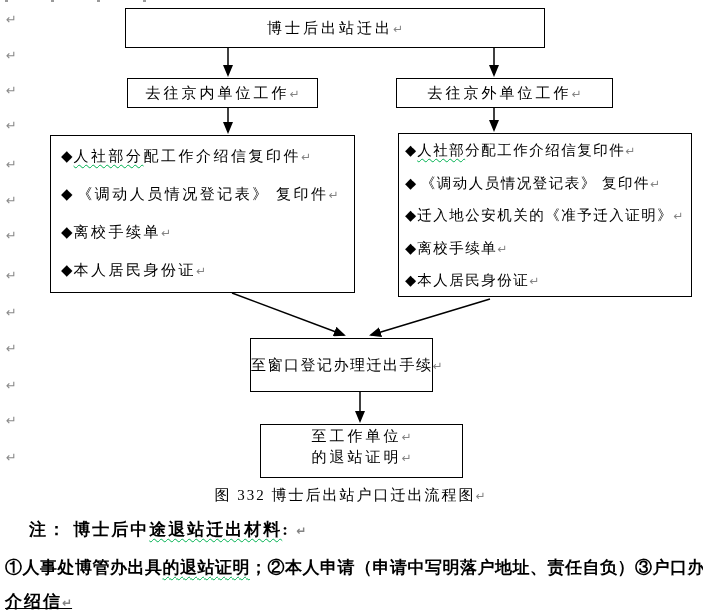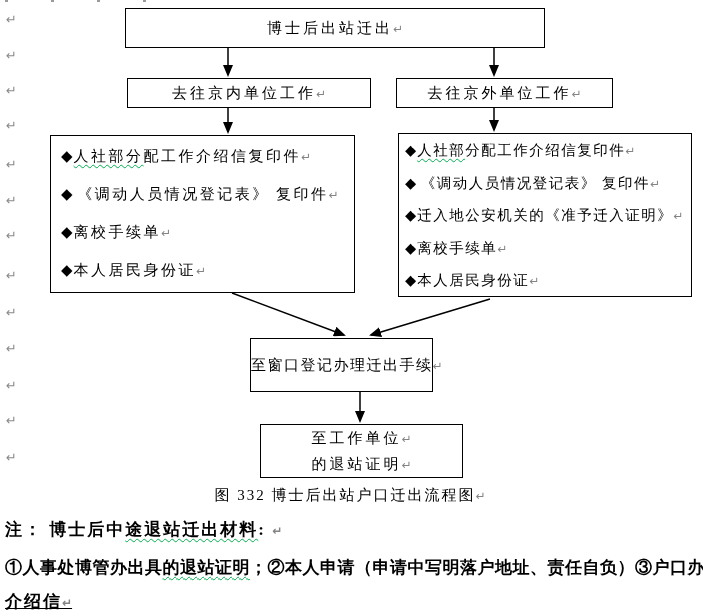--- a/index.html
+++ b/index.html
@@ -22,39 +22,39 @@
     font-family:"DejaVu Sans",sans-serif;
   }
   .top-dot { position:absolute; top:0; width:3px; height:2px; background:#9a9a9a; }
   .sq {
     text-decoration-line:underline; text-decoration-style:wavy;
     text-decoration-color:#00b050; text-decoration-thickness:1px;
     text-underline-offset:3px;
   }
   
   #box-main   { left:125px; top:8px;  width:420px; height:40px; line-height:37px; }
-  #box-bleft  { left:127px; top:78px; width:244px; height:30px; line-height:27px; }
+  #box-bleft  { left:127px; top:78px; width:191px; height:30px; line-height:27px; }
   #box-bright { left:396px; top:78px; width:217px; height:30px; line-height:27px; }
   #box-dleft  { left:50px;  top:135px; width:305px; height:158px; text-align:left; padding:1px 0 0 10px; }
   #box-dright { left:398px; top:133px; width:294px; height:164px; text-align:left; padding:0 0 0 6px; }
   #box-merge  { left:250px; top:338px; width:183px; height:54px; line-height:51px;text-align:right; }
   #box-final  { left:260px; top:424px; width:203px; height:54px; padding-top:1px; }
-  #box-final .ln { line-height:25px; font-size:15px; letter-spacing:3px; }
+  #box-final .ln { line-height:20px; font-size:15px; letter-spacing:3px; }
   #box-dleft .item  { height:38px; line-height:38px; font-size:15px; letter-spacing:2.5px; }
   #box-dright .item { height:32.5px; line-height:32.5px; font-size:14.5px; letter-spacing:1.5px; }
   .blt { letter-spacing:0; margin-right:1px; }
   #caption {
     position:absolute; left:150px; top:486px; width:400px; text-align:center;
     font-size:15px; letter-spacing:2px; white-space:nowrap;
   }
   .note {
     position:absolute; left:5px; font-weight:bold; white-space:nowrap;
     font-family:"Liberation Serif","DejaVu Serif",serif;
   }
-  #note1 { top:518px; font-size:17px; letter-spacing:2px; }
+  #note1 { top:518px; font-size:17px; letter-spacing:2px;margin-left:24px; }
   #note2 { top:556px; font-size:17px; letter-spacing:0.5px; }
   #note3 { top:590px; font-size:17px; letter-spacing:2px;text-decoration:underline; }
   #arrows { position:absolute; left:0; top:0; pointer-events:none; }
 </style>
 </head>
 <body>
 
 <div class="top-dot" style="left:5px"></div>
 <div class="top-dot" style="left:51px"></div>
 <div class="top-dot" style="left:97px"></div>

